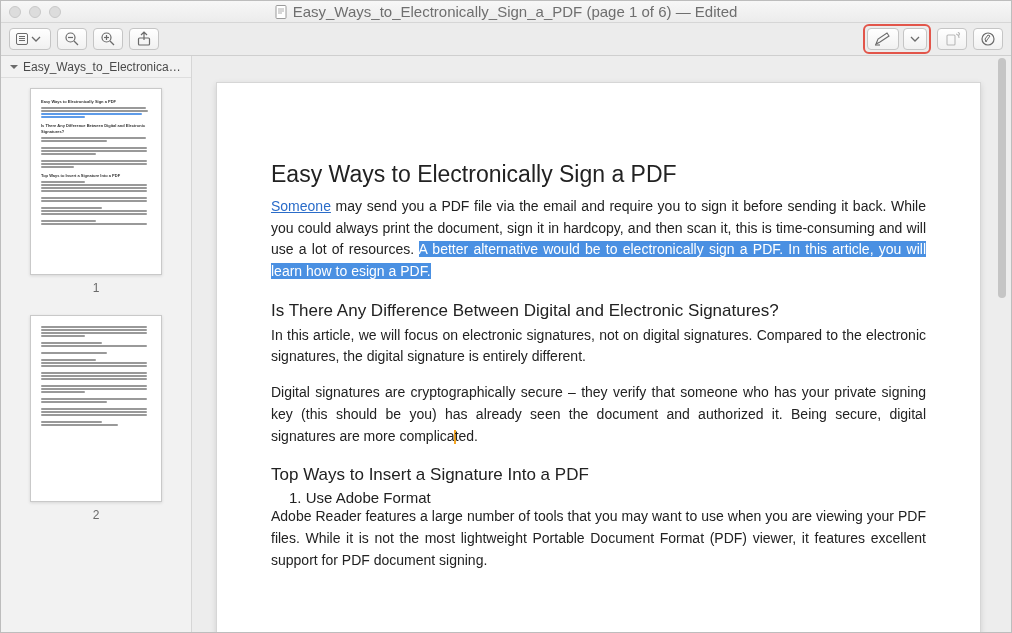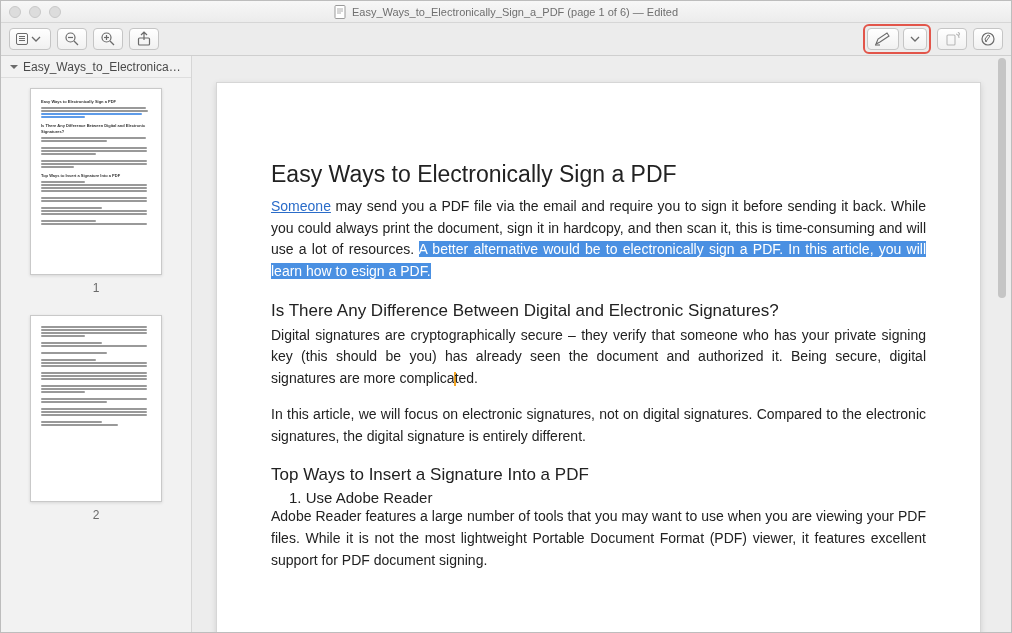--- a/index.html
+++ b/index.html
@@ -29,21 +29,21 @@
   border-bottom: 1px solid #d6d6d6;
   position: relative;
 }
 .traffic-lights { display: flex; gap: 8px; }
 .traffic-light {
   width: 12px; height: 12px; border-radius: 50%;
   background: #dcdcdc; border: 0.5px solid #c8c8c8;
 }
 .title-wrap {
   position: absolute; left: 0; right: 0; text-align: center;
-  font-size: 11px; color: #6f6f6f; pointer-events: none;
+  font-size: 15px; color: #6f6f6f; pointer-events: none;
   display: flex; justify-content: center; align-items: center; gap: 6px;
 }
 .doc-icon { width: 12px; height: 14px; display: inline-block; }
 .toolbar {
   height: 33px;
   display: flex;
   align-items: center;
   padding: 0 8px;
   gap: 6px;
   background: #ececec;
@@ -334,24 +334,24 @@
     </div>
 
     <div class="main">
       <div class="page-area">
         <div class="page doc">
           <h1>Easy Ways to Electronically Sign a PDF</h1>
           <p>
             <a href="#">Someone</a><span> may send you a PDF file via the email and require you to sign it before sending it back. While you could always print the document, sign it in hardcopy, and then scan it, this is time-consuming and will use a lot of resources. </span><span class="sel">A better alternative would be to electronically sign a PDF. In this article, you will learn how to esign a PDF.</span>
           </p>
           <h2>Is There Any Difference Between Digital and Electronic Signatures?</h2>
+          <p>In this article, we will focus on electronic signatures, not on digital signatures. Compared to the electronic signatures, the digital signature is entirely different.</p>
           <p><span>Digital signatures are cryptographically secure – they verify that someone who has your private signing key (this should be you) has already seen the document and authorized it. Being secure, digital signatures are more complica</span><span class="caret"></span><span>ted.</span></p>
-          <p>In this article, we will focus on electronic signatures, not on digital signatures. Compared to the electronic signatures, the digital signature is entirely different.</p>
           <h2>Top Ways to Insert a Signature Into a PDF</h2>
-          <h3>Use Adobe Reader</h3>
+          <h3>Use Adobe Format</h3>
           <p>Adobe Reader features a large number of tools that you may want to use when you are viewing your PDF files. While it is not the most lightweight Portable Document Format (PDF) viewer, it features excellent support for PDF document signing.</p>
         </div>
       </div>
       <div class="scrollbar-v">
         <div class="thumb"></div>
       </div>
     </div>
   </div>
 
 </div>

